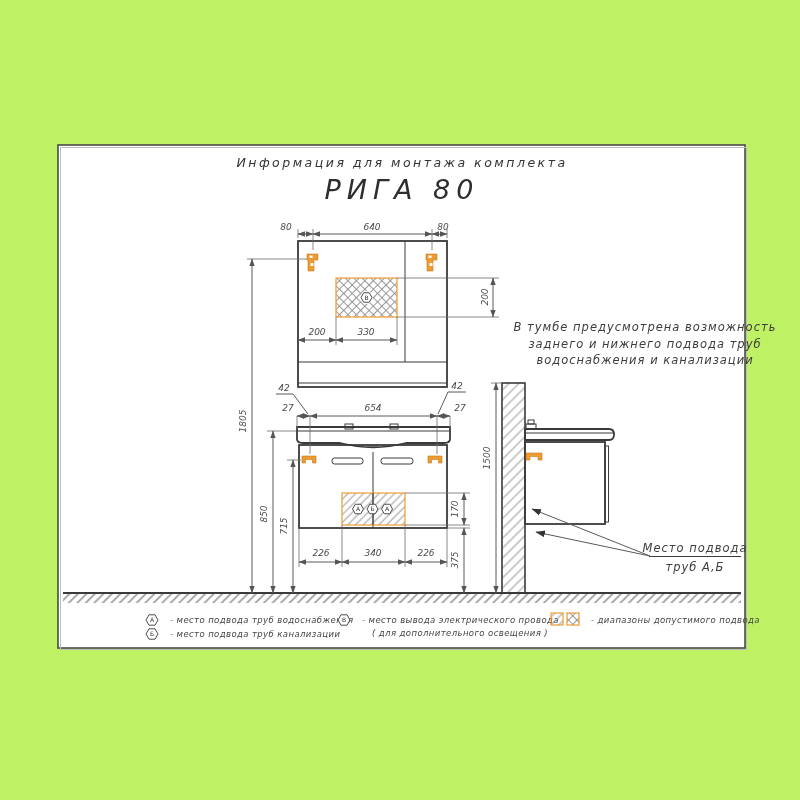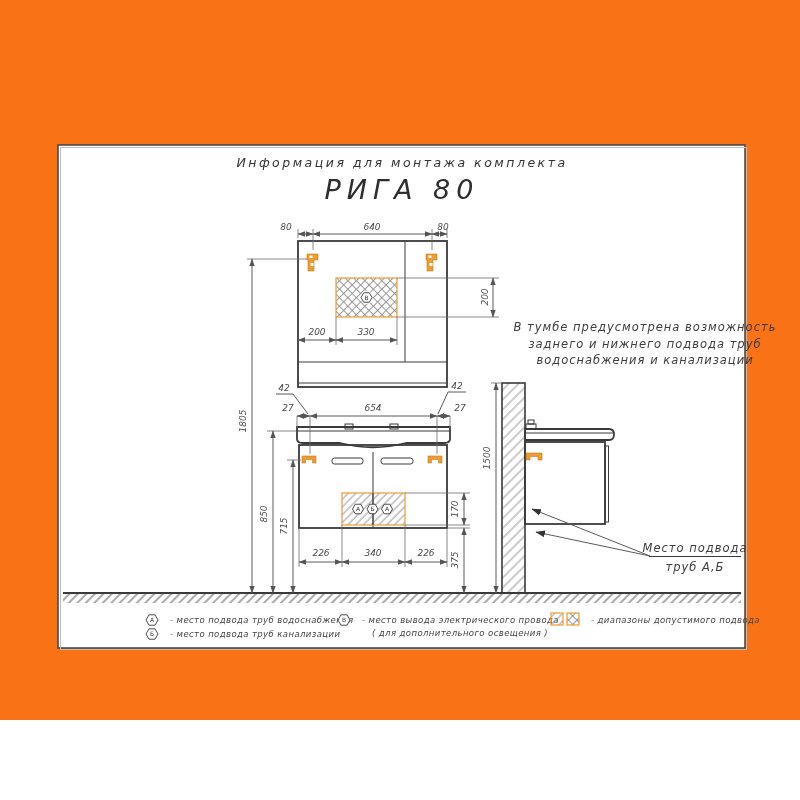--- a/index.html
+++ b/index.html
@@ -1,16 +1,16 @@
 <!DOCTYPE html>
 <html><head>
 <meta charset="utf-8">
 <style>
   html,body{margin:0;padding:0;background:#fff;width:800px;height:800px;overflow:hidden;}
-  #stage{position:relative;width:800px;height:720px;background:#f97316;
+  #stage{position:relative;width:800px;height:800px;background:#bef264;
          font-family:"DejaVu Sans", sans-serif;}
   svg{position:absolute;left:0;top:0;}
   text{fill:#3d3d3d;font-style:italic;font-family:"DejaVu Sans", sans-serif;}
   .dim{font-size:9px;fill:#4a4a4a;}
   .note{font-size:11.5px;letter-spacing:1px;fill:#3d3d3d;}
   .callout{font-size:11.5px;letter-spacing:1px;fill:#3d3d3d;}
   .legend-t{font-size:8.5px;letter-spacing:.4px;fill:#444;}
   .hexl{font-size:6px;font-style:normal;fill:#333;}
   .subtitle{font-size:12.5px;letter-spacing:2.5px;fill:#333;}
   .model{font-size:27px;letter-spacing:6px;fill:#2e2e2e;}

